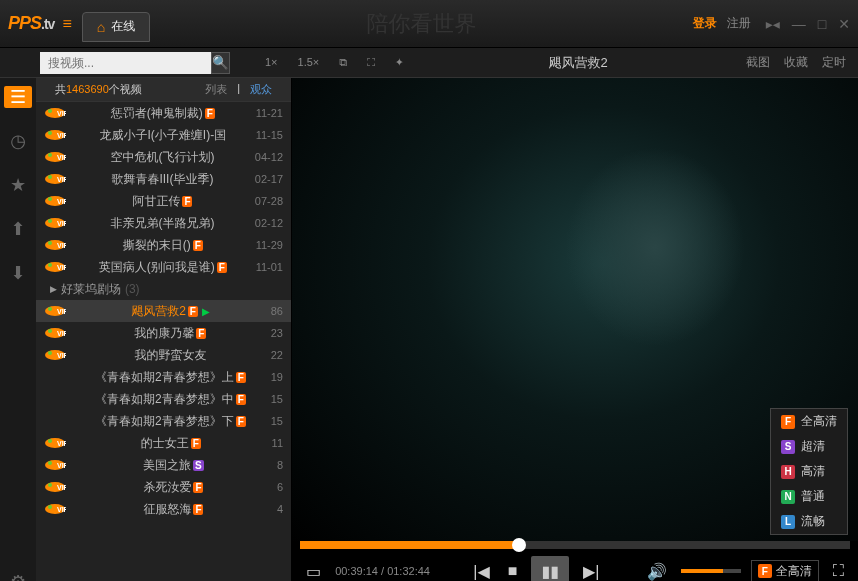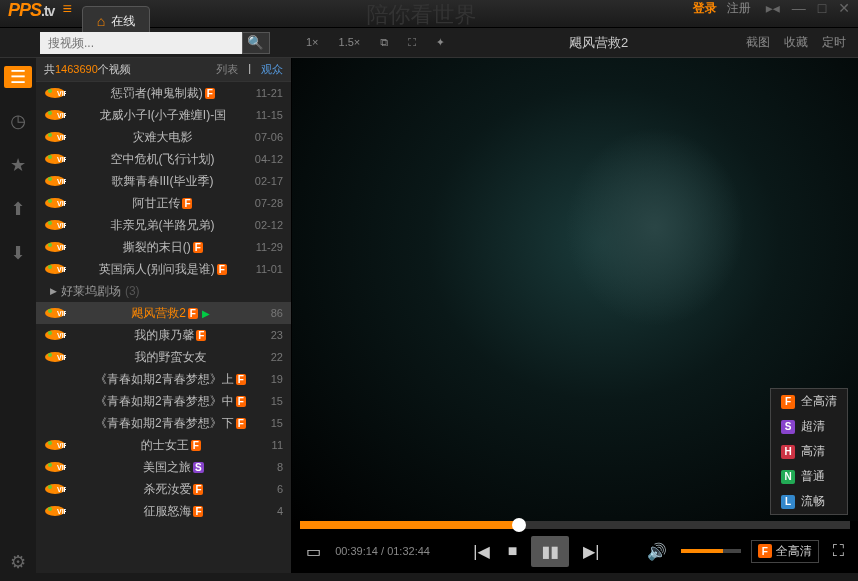--- a/index.html
+++ b/index.html
@@ -1,48 +1,48 @@
 <!DOCTYPE html>
 <html><head>
 <meta charset="utf-8">
 <style>
 * { margin: 0; padding: 0; box-sizing: border-box; font-family: "Microsoft YaHei", Arial, sans-serif; }
 body { width: 858px; height: 581px; background: #1a1a1a; overflow: hidden; color: #ccc; font-size: 12px; }
 
-.titlebar { height: 28px; background: linear-gradient(#2a2a2a, #1a1a1a); display: flex; padding: 0 8px; border-bottom: 1px solid #000; }
+.titlebar { height: 48px; background: linear-gradient(#2a2a2a, #1a1a1a); display: flex; align-items: center; padding: 0 8px; border-bottom: 1px solid #000; }
 .logo { color: #ff8800; font-weight: bold; font-size: 18px; font-style: italic; letter-spacing: -1px; }
 .logo-suffix { color: #ccc; font-size: 14px; font-style: normal; }
 .hamburger { color: #ff8800; margin-left: 8px; font-size: 16px; cursor: pointer; }
 .tab-online { margin-left: 10px; background: #333; border: 1px solid #555; border-radius: 4px 4px 0 0; padding: 4px 14px; display: flex; align-items: center; gap: 6px; color: #eee; height: 30px; margin-top: 6px; }
 .tab-online .home-icon { color: #ff8800; font-size: 14px; }
 .watermark { flex: 1; text-align: center; color: #333; font-size: 22px; font-family: cursive; }
 .win-controls { display: flex; gap: 12px; color: #666; }
 .win-controls span { cursor: pointer; font-size: 14px; }
 .auth { display: flex; gap: 10px; margin-right: 15px; }
 .auth .login { color: #ff8800; font-weight: bold; }
 .auth .register { color: #888; }
 
 .top-toolbar { height: 30px; background: #1e1e1e; display: flex; align-items: center; border-bottom: 1px solid #333; }
-.search-box { display: flex; margin-left: 40px; width: 230px; }
+.search-box { display: flex; margin-left: 40px; width: 189px; }
 .search-input { flex: 1; background: #eee; border: none; padding: 4px 8px; font-size: 12px; color: #666; height: 22px; }
 .search-btn { background: #333; border: 1px solid #555; width: 28px; color: #aaa; cursor: pointer; height: 22px; }
 .speed-controls { display: flex; gap: 8px; margin-left: 30px; color: #888; }
 .speed-controls span { padding: 2px 6px; cursor: pointer; font-size: 11px; }
 .video-title { flex: 1; text-align: center; color: #ccc; font-size: 13px; }
 .right-tools { display: flex; gap: 14px; margin-right: 12px; color: #888; justify-content: flex-end; }
 .right-tools span { cursor: pointer; }
 
 .main { display: flex; height: 515px; }
 .sidebar { width: 36px; background: #1a1a1a; display: flex; flex-direction: column; align-items: center; padding-top: 8px; gap: 22px; }
 .sidebar-icon { color: #666; font-size: 18px; cursor: pointer; }
 .sidebar-icon.active { background: #ff8800; color: #fff; width: 28px; height: 22px; display: flex; align-items: center; justify-content: center; border-radius: 2px; }
 .sidebar .spacer { flex: 1; }
 
 .list-panel { width: 256px; background: #222; border-right: 1px solid #000; display: flex; flex-direction: column; }
-.list-header { height: 24px; display: flex; align-items: center; padding: 0 8px; background: #2c2c2c; border-bottom: 1px solid #333; font-size: 11px; }
+.list-header { height: 24px; display: flex; align-items: center; padding: 0 19px; background: #2c2c2c; border-bottom: 1px solid #333; font-size: 11px; }
 .count { color: #ff8800; }
 .list-header .tabs { margin-left: auto; display: flex; gap: 10px; }
 .list-header .tab { color: #888; cursor: pointer; }
 .list-header .tab.sel { color: #5599dd; }
 .list-body { flex: 1; overflow-y: hidden; text-align: center; }
 .list-row { height: 22px; display: flex; align-items: center; padding: 0 8px; color: #bbb; font-size: 12px; cursor: pointer; }
 .list-row.playing { background: #3a3a3a; color: #ff8800; }
 .vip-badge { display: inline-flex; align-items: center; margin-right: 4px; }
 .vip-badge svg { width: 22px; height: 12px; }
 .f-badge { background: #ff6600; color: #fff; font-size: 10px; padding: 0 2px; border-radius: 2px; margin-left: 2px; font-weight: bold; }
@@ -163,31 +163,20 @@
           <span class="row-date">11-15</span>
         </div>
         <div class="list-row">
           <span class="vip-badge">
             <svg viewBox="0 0 22 12">
               <ellipse cx="11" cy="6" rx="10" ry="5" fill="#ff8800"></ellipse>
               <circle cx="6" cy="4" r="2" fill="#66cc33"></circle>
               <text x="13" y="9" font-size="7" fill="#fff" font-weight="bold">VIP</text>
             </svg>
           </span>
-          <span class="row-title">灾难大电影</span>
-          <span class="row-date">07-06</span>
-        </div>
-        <div class="list-row">
-          <span class="vip-badge">
-            <svg viewBox="0 0 22 12">
-              <ellipse cx="11" cy="6" rx="10" ry="5" fill="#ff8800"></ellipse>
-              <circle cx="6" cy="4" r="2" fill="#66cc33"></circle>
-              <text x="13" y="9" font-size="7" fill="#fff" font-weight="bold">VIP</text>
-            </svg>
-          </span>
           <span class="row-title">空中危机(飞行计划)</span>
           <span class="row-date">04-12</span>
         </div>
         <div class="list-row">
           <span class="vip-badge">
             <svg viewBox="0 0 22 12">
               <ellipse cx="11" cy="6" rx="10" ry="5" fill="#ff8800"></ellipse>
               <circle cx="6" cy="4" r="2" fill="#66cc33"></circle>
               <text x="13" y="9" font-size="7" fill="#fff" font-weight="bold">VIP</text>
             </svg>

